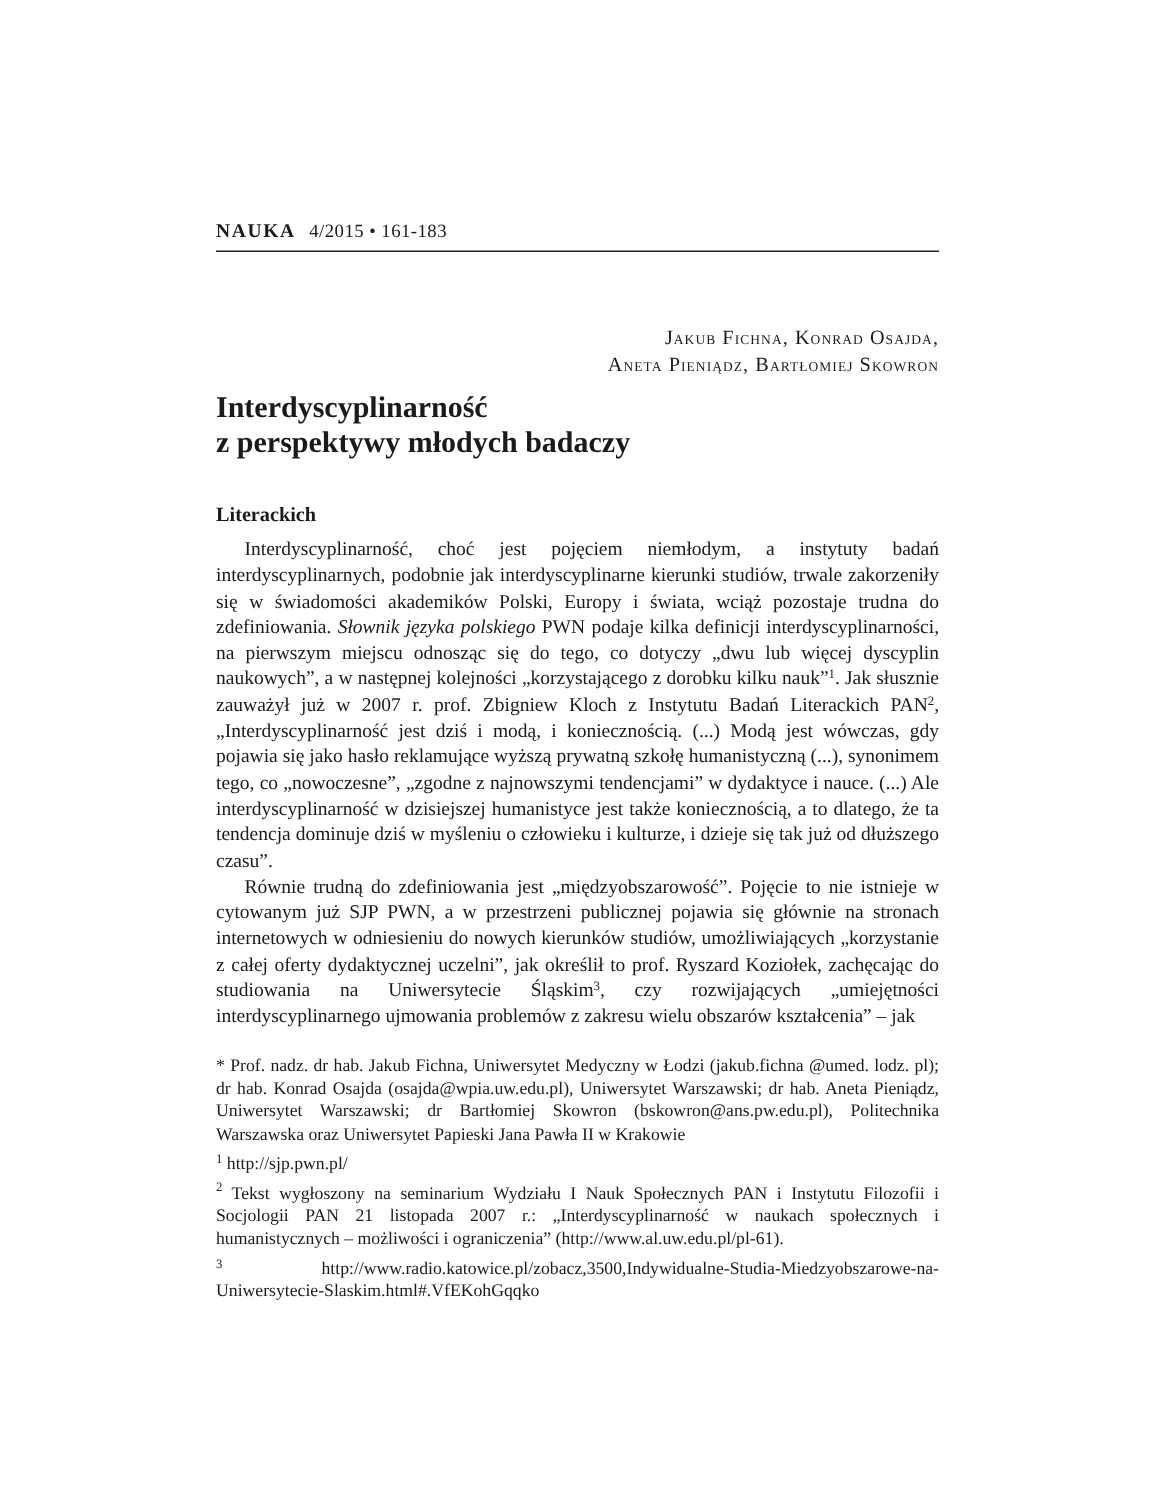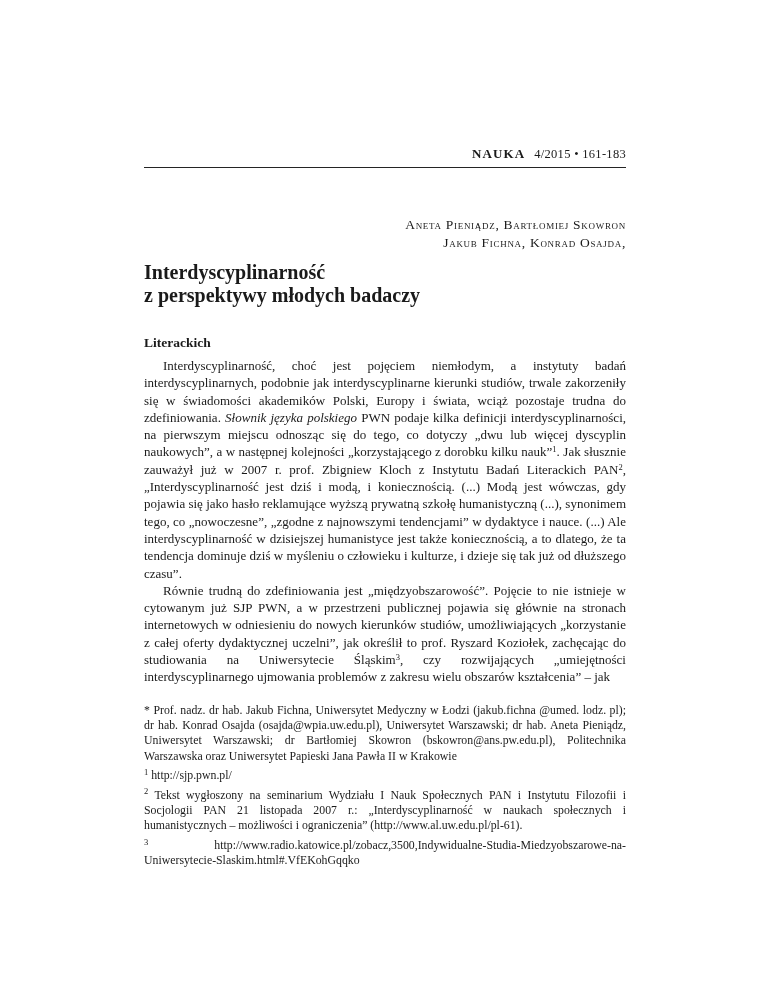--- a/index.html
+++ b/index.html
@@ -17,21 +17,20 @@
   }
   .content {
     position: absolute;
     left: 144px; top: 146px;
     width: 482px;
   }
   .journal-header {
     font-size: 13px;
     padding-bottom: 5px;
     border-bottom: 1px solid #242424;
-    text-align: right;
   }
   .journal-name { font-weight: bold; letter-spacing: 1.1px; }
   .journal-issue { margin-left: 9px; font-size: 12.5px; letter-spacing: 0.3px; }
   .authors {
     margin-top: 48px;
     text-align: right;
     font-variant: small-caps;
     font-size: 13.5px;
     line-height: 18px;
     letter-spacing: 0.7px;
@@ -75,22 +74,22 @@
 <body>
 
 <div class="page">
   <div class="content">
 
     <div class="journal-header">
       <span class="journal-name">NAUKA</span><span class="journal-issue">4/2015  •  161-183</span>
     </div>
 
     <div class="authors">
+      <div class="authors-line">Jakub Fichna,  Konrad Osajda,</div>
       <div class="authors-line">Aneta Pieniądz,  Bartłomiej Skowron</div>
-      <div class="authors-line">Jakub Fichna,  Konrad Osajda,</div>
     </div>
 
     <div class="title">
       <div>Interdyscyplinarność</div>
       <div>z perspektywy młodych badaczy</div>
     </div>
 
     <div class="section-heading">Literackich</div>
 
     <p class="para"><span>Interdyscyplinarność, choć jest pojęciem niemłodym, a instytuty badań interdyscyplinarnych, podobnie jak interdyscyplinarne kierunki studiów, trwale zakorzeniły się w świadomości akademików Polski, Europy i świata, wciąż pozostaje trudna do zdefiniowania. </span><span class="it">Słownik języka polskiego</span><span> PWN podaje kilka definicji interdyscyplinarności, na pierwszym miejscu odnosząc się do tego, co dotyczy „dwu lub więcej dyscyplin naukowych”, a w następnej kolejności „korzystającego z dorobku kilku nauk”</span><sup>1</sup><span>. Jak słusznie zauważył już w 2007 r. prof. Zbigniew Kloch z Instytutu Badań Literackich PAN</span><sup>2</sup><span>, „Interdyscyplinarność jest dziś i modą, i koniecznością. (...) Modą jest wówczas, gdy pojawia się jako hasło reklamujące wyższą prywatną szkołę humanistyczną (...), synonimem tego, co „nowoczesne”, „zgodne z najnowszymi tendencjami” w dydaktyce i nauce. (...) Ale interdyscyplinarność w dzisiejszej humanistyce jest także koniecznością, a to dlatego, że ta tendencja dominuje dziś w myśleniu o człowieku i kulturze, i dzieje się tak już od dłuższego czasu”.</span></p>

